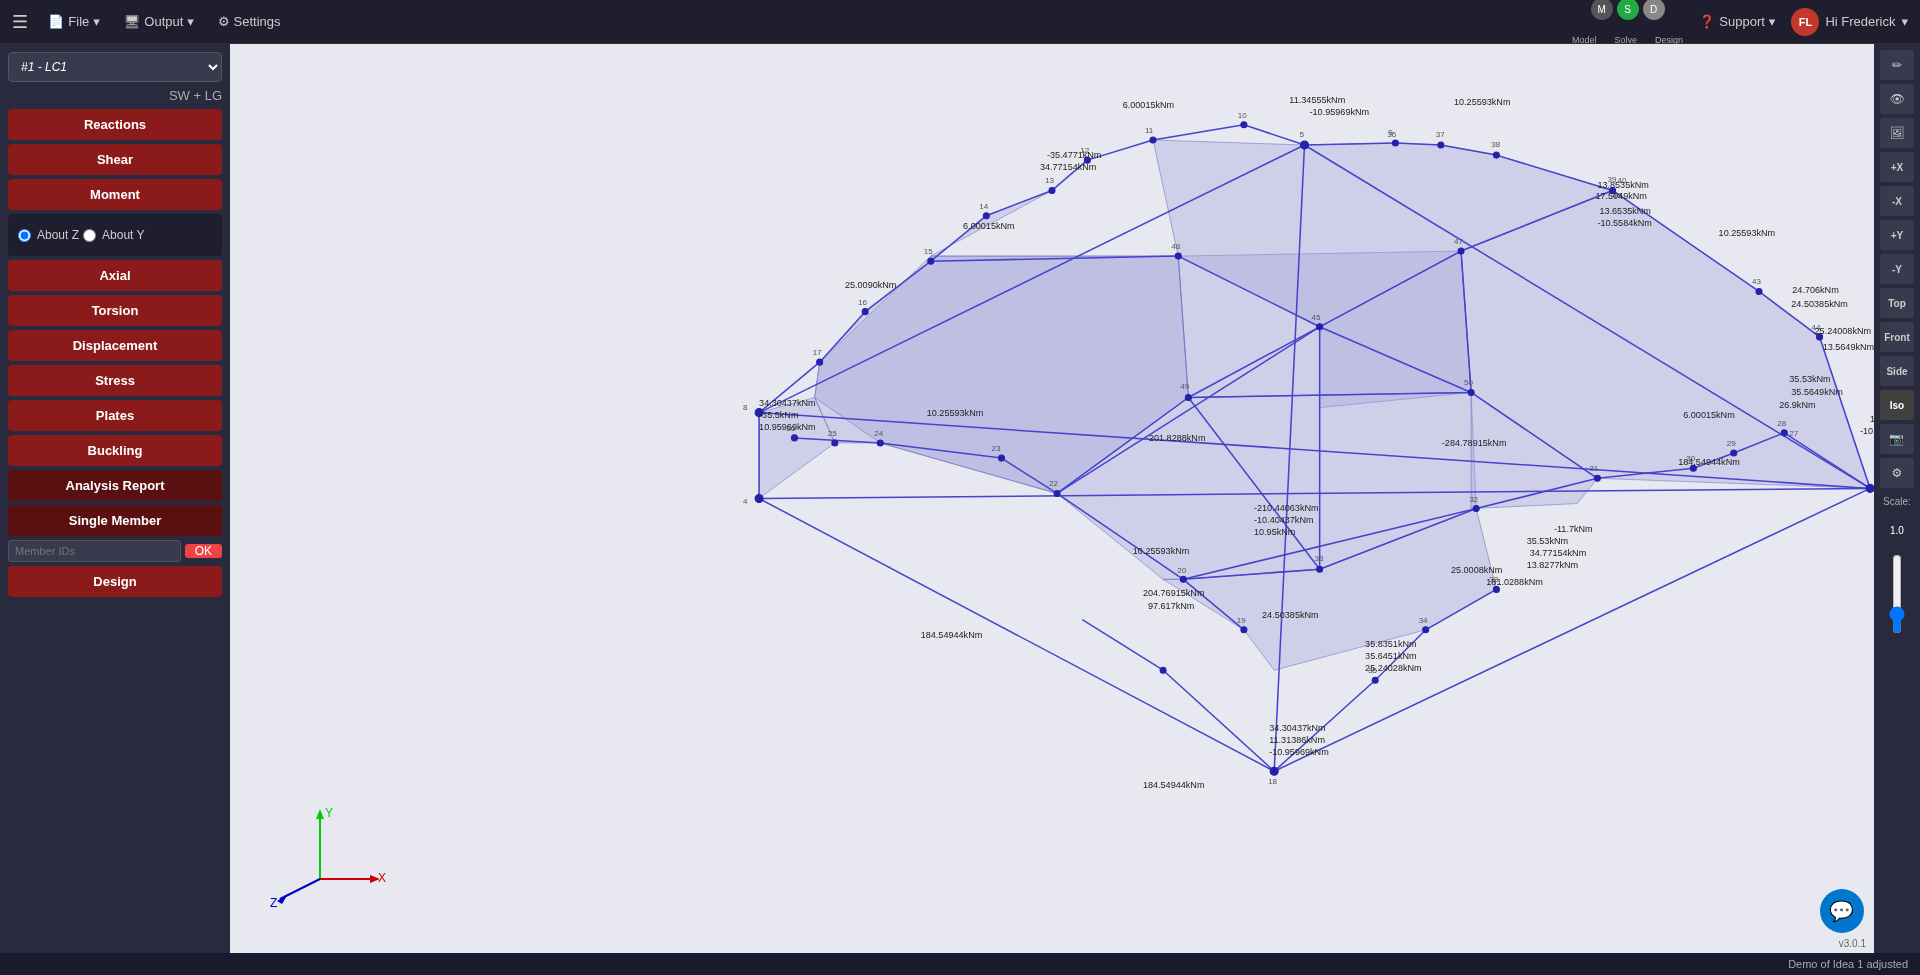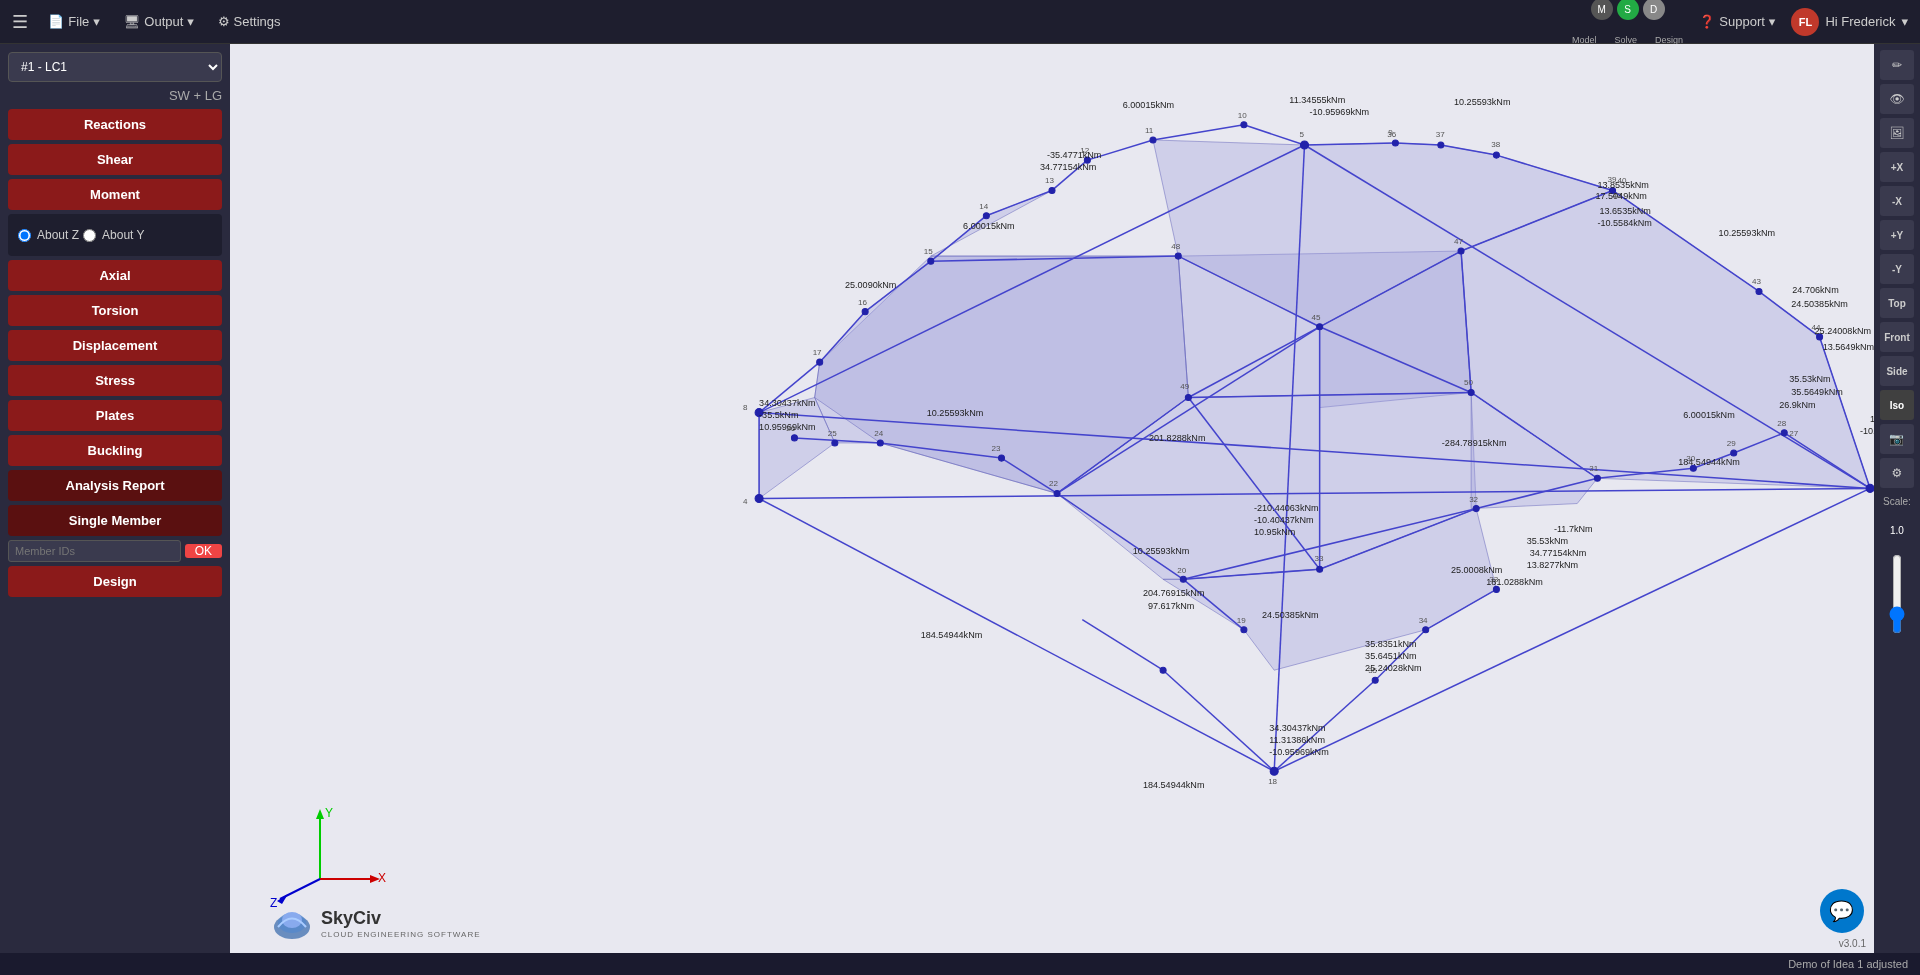--- a/index.html
+++ b/index.html
@@ -113,20 +113,21 @@
     }
     .load-combo-select {
       width: 100%;
       background: #3a3a4e;
       color: #fff;
       border: 1px solid #555;
       border-radius: 4px;
       padding: 6px 8px;
       font-size: 12px;
       cursor: pointer;
+      font-style: italic;
     }
     .load-combo-label {
       color: #aaa;
       font-size: 13px;
       text-align: right;
       padding: 2px 0;
     }
     .sidebar-btn {
       width: 100%;
       padding: 8px;
@@ -649,32 +650,20 @@
         <line x1="50" y1="80" x2="105" y2="80" stroke="#cc0000" stroke-width="2"></line>
         <polygon points="110,80 100,76 100,84" fill="#cc0000"></polygon>
         <text x="108" y="83" font-size="12" fill="#cc0000" font-family="Arial">X</text>
 
         <line x1="50" y1="80" x2="10" y2="100" stroke="#0000cc" stroke-width="2"></line>
         <polygon points="7,102 18,95 12,105" fill="#0000cc"></polygon>
         <text x="0" y="108" font-size="12" fill="#0000cc" font-family="Arial">Z</text>
       </svg>
     </div>
 
-    <div class="skyciv-logo">
-      <svg width="45" height="38" viewBox="0 0 45 38">
-        <ellipse cx="22" cy="22" rx="18" ry="12" fill="#3366aa" opacity="0.7"></ellipse>
-        <ellipse cx="22" cy="18" rx="14" ry="10" fill="#5588cc" opacity="0.8"></ellipse>
-        <ellipse cx="22" cy="15" rx="10" ry="8" fill="#88aaee"></ellipse>
-        <path d="M8 22 Q22 5 36 22" stroke="#aaccff" stroke-width="2" fill="none"></path>
-      </svg>
-      <div class="skyciv-logo-text">
-        <span class="skyciv-brand">SkyCiv</span>
-        <span class="skyciv-sub">CLOUD ENGINEERING SOFTWARE</span>
-      </div>
-    </div>
 
     <div class="chat-btn">💬</div>
 
     <span class="version-label">v3.0.1</span>
   </div>
 
   <div class="right-toolbar">
     <button class="right-tool-btn" title="Edit">✏</button>
     <button class="right-tool-btn" title="View">👁</button>
     <button class="right-tool-btn" title="Image">🖼</button>

